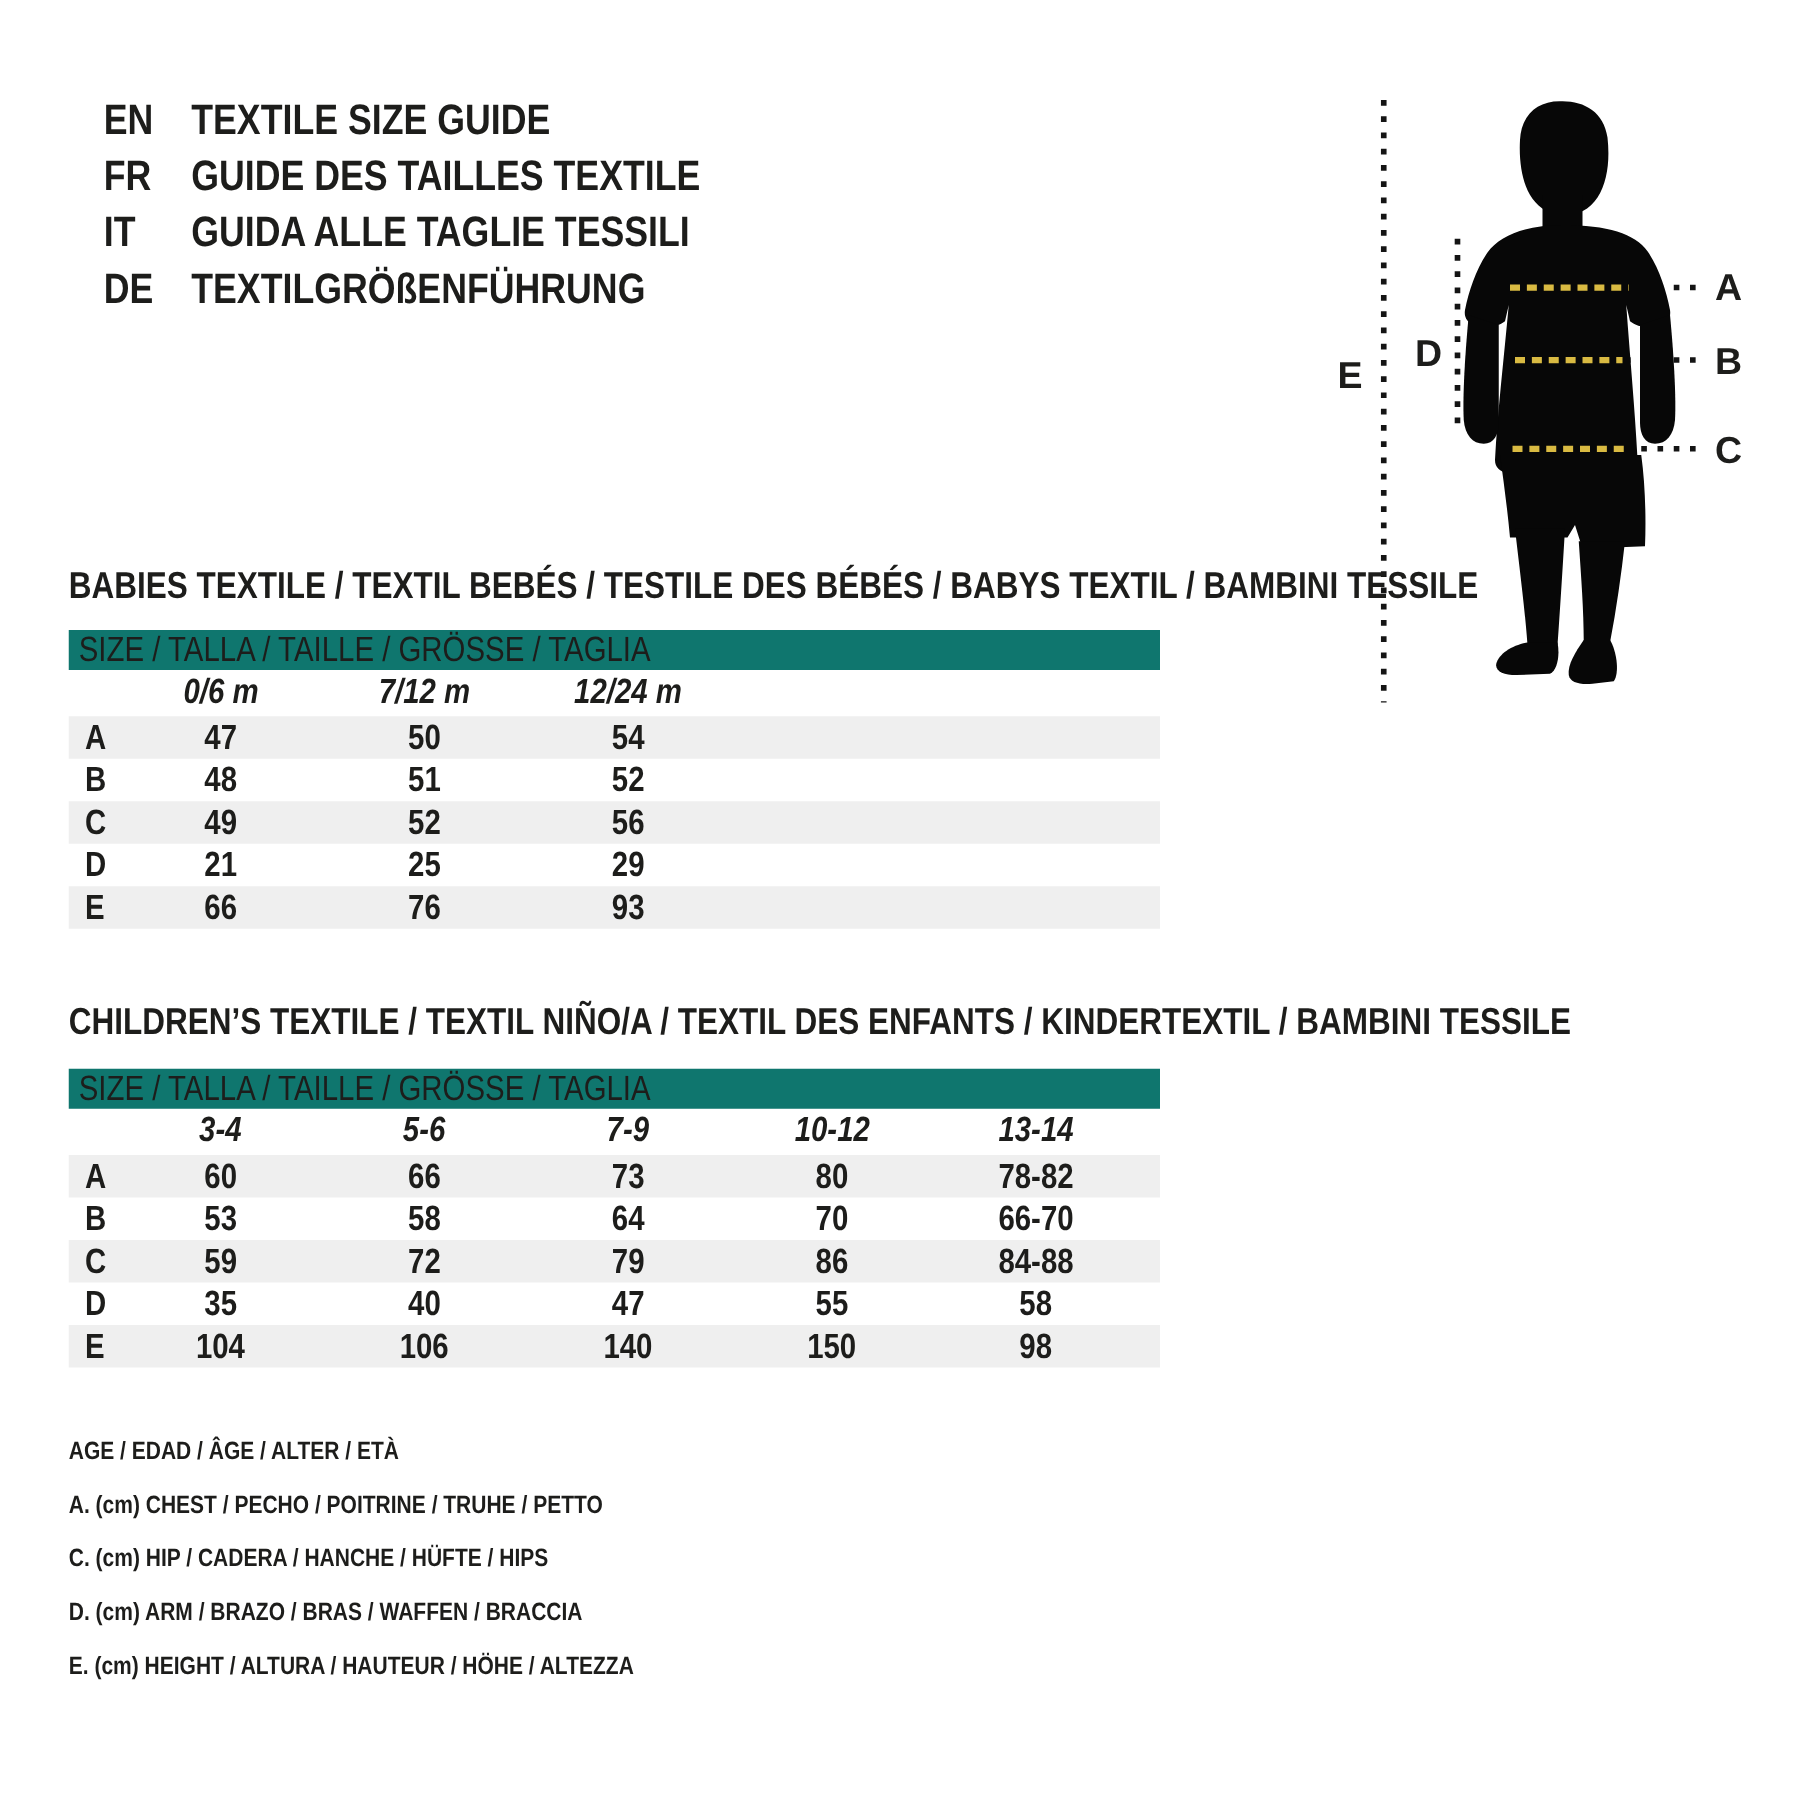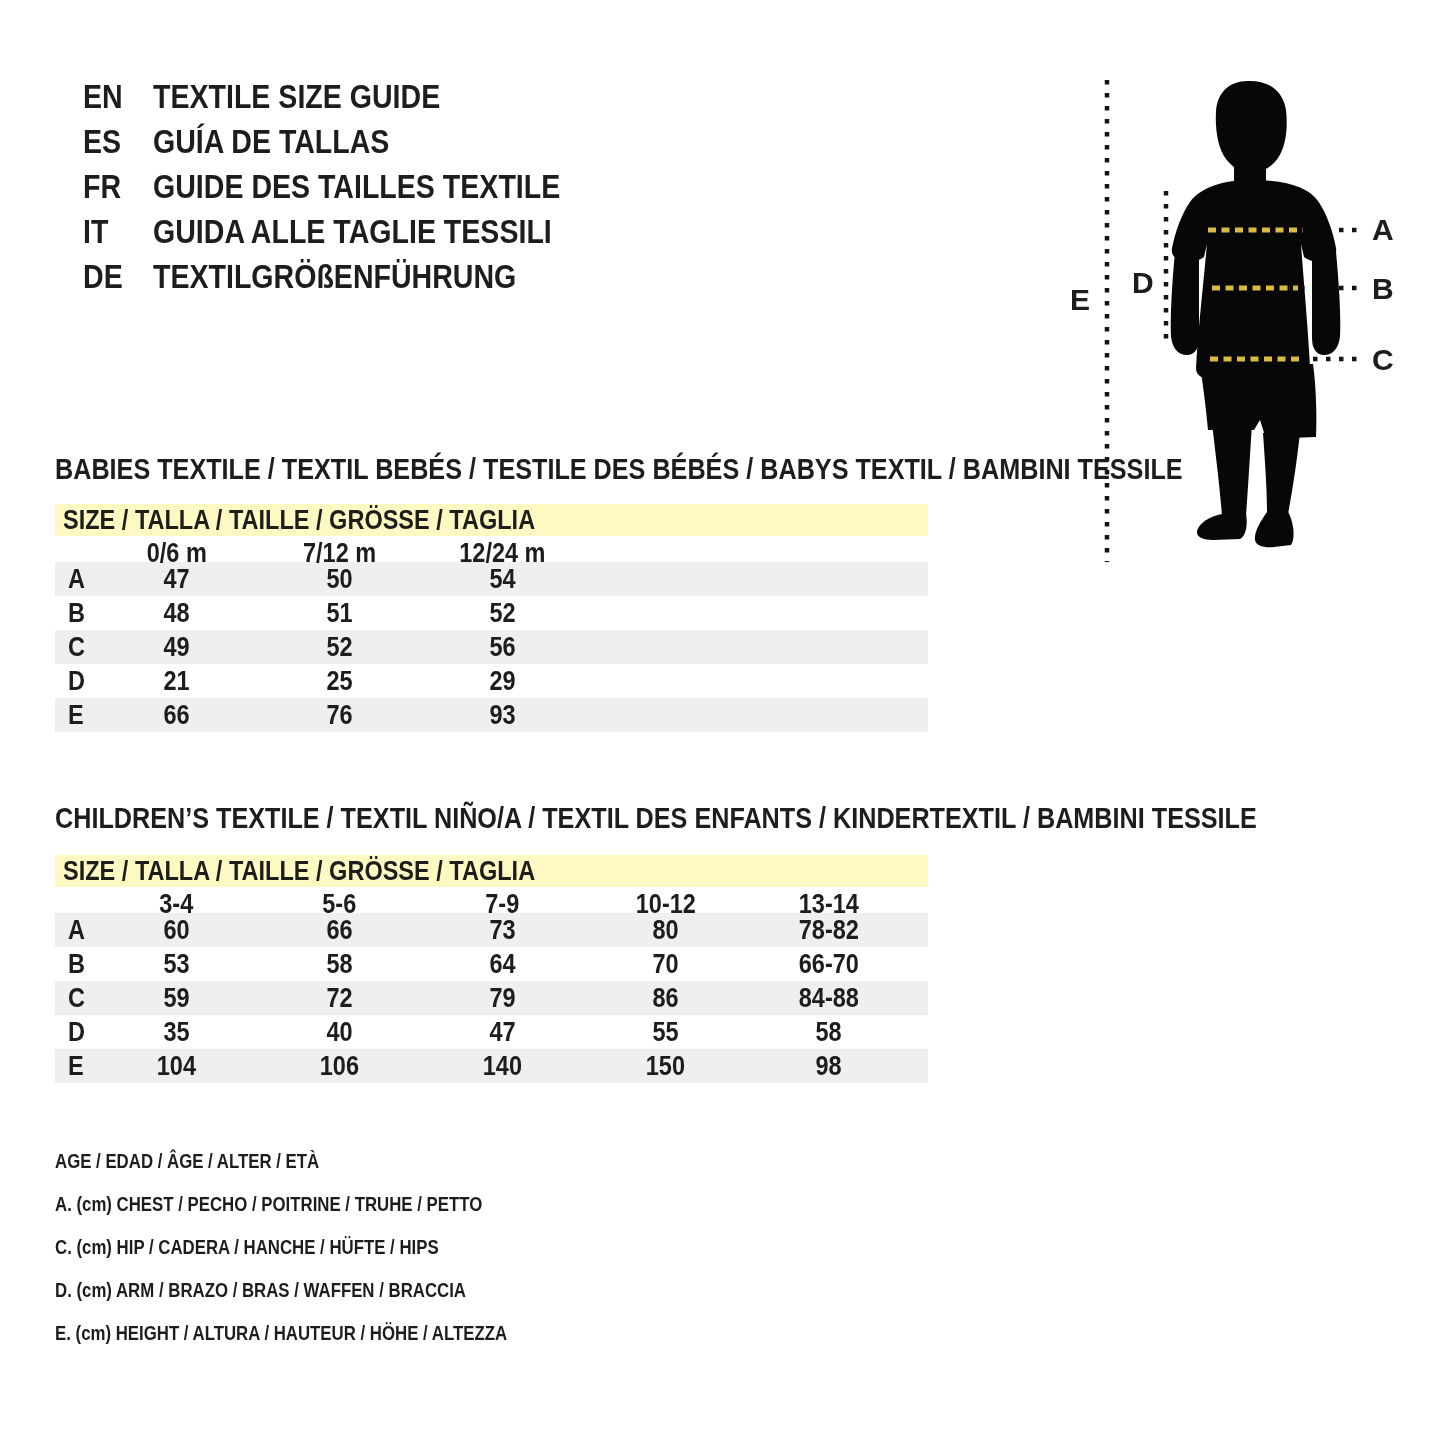--- a/index.html
+++ b/index.html
@@ -25,43 +25,40 @@
   #figure-svg{position:absolute;left:1060px;top:68px;}
 
   
   .section{position:absolute;left:55px;width:873px;}
   #babies-section{top:451px;}
   #children-section{top:800px;}
   .section-title{font-size:30px;font-weight:700;line-height:36px;white-space:nowrap;}
   #babies-section .size-table{margin-top:17px;}
   #children-section .size-table{margin-top:19px;}
 
-  .t-bar{height:32px;line-height:32px;background:#fef9c3;padding-left:8px;
-         font-size:28px;font-weight:700;}
+  .t-bar{height:32px;line-height:32px;background:#0f766e;padding-left:8px;
+         font-size:28px;font-weight:400;}
   .t-row{display:grid;height:34px;line-height:34px;font-size:28px;font-weight:700;}
   .babies-grid{grid-template-columns:40px 163px 163px 163px 1fr;}
   .children-grid{grid-template-columns:40px 163px 163px 163px 163px 163px 1fr;}
-  .t-colhead{height:26px;}
+  .t-colhead{height:37px;font-style:italic;}
   .t-lbl{padding-left:13px;text-align:left;}
   .t-cell{text-align:center;}
   .stripe{background:#efefef;}
 
   
   #legend{position:absolute;left:55px;top:1140px;}
   .legend-line{height:43px;line-height:43px;font-size:20px;font-weight:700;white-space:nowrap;}
 </style>
 </head>
 <body>
 
 <div id="lang-header">
   <div class="lang-row">
     <span class="lang-code"><span class="cond">EN</span></span><span class="lang-title"><span class="cond">TEXTILE SIZE GUIDE</span></span>
-  </div>
-  <div class="lang-row">
-    <span class="lang-code"><span class="cond">ES</span></span><span class="lang-title"><span class="cond">GUÍA DE TALLAS</span></span>
   </div>
   <div class="lang-row">
     <span class="lang-code"><span class="cond">FR</span></span><span class="lang-title"><span class="cond">GUIDE DES TAILLES TEXTILE</span></span>
   </div>
   <div class="lang-row">
     <span class="lang-code"><span class="cond">IT</span></span><span class="lang-title"><span class="cond">GUIDA ALLE TAGLIE TESSILI</span></span>
   </div>
   <div class="lang-row">
     <span class="lang-code"><span class="cond">DE</span></span><span class="lang-title"><span class="cond">TEXTILGRÖßENFÜHRUNG</span></span>
   </div>

